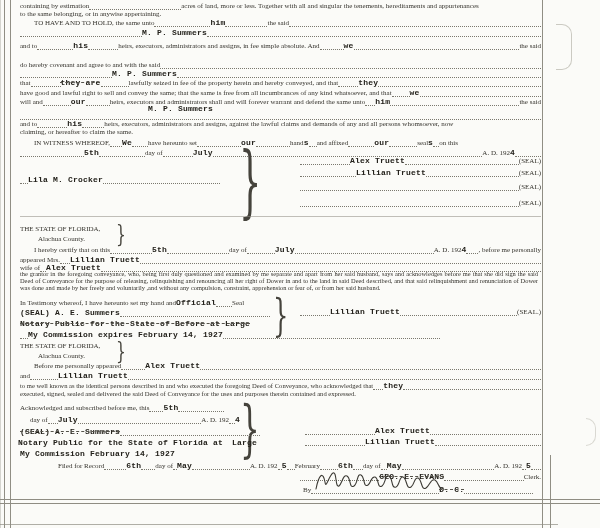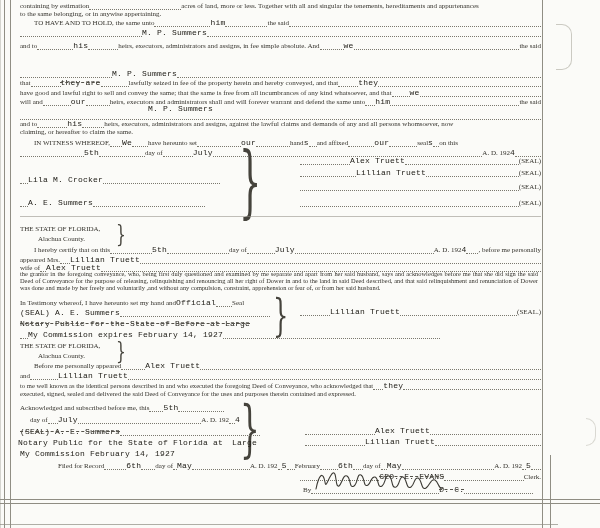--- a/index.html
+++ b/index.html
@@ -1,21 +1,21 @@
 <!DOCTYPE html>
 <html><head>
 <meta charset="utf-8">
 <style>
   html,body{margin:0;padding:0;background:#e8e8e4}
   .page{position:relative;width:600px;height:528px;background:#fbfbf8;overflow:hidden;
         font-family:"Liberation Serif","DejaVu Serif",serif;color:#35332d}
   .content{position:absolute;left:20px;top:0;width:521px;height:524px}
   .ln{position:absolute;left:0;right:0;display:flex;align-items:baseline;white-space:nowrap;height:9px}
   .p{font-size:7px;line-height:8px;flex:0 0 auto}
-  .t{font-family:"Liberation Mono","DejaVu Sans Mono",monospace;font-size:8px;font-weight:400;
+  .t{font-family:"Liberation Mono","DejaVu Sans Mono",monospace;font-size:8px;font-weight:700;
      letter-spacing:.2px;color:#23211b;line-height:8px;flex:0 0 auto}
   .d{border-bottom:1px dotted #7a786e;align-self:flex-end;margin-bottom:1px;flex:0 0 auto}
   .df{border-bottom:1px dotted #7a786e;align-self:flex-end;margin-bottom:1px;flex:1 1 8px;min-width:8px}
   .sp{flex:0 0 auto}
   .struck{text-decoration-line:line-through;text-decoration-style:dashed;
           text-decoration-thickness:1px;text-decoration-color:#55534b}
   .par{position:absolute;left:0;right:3px;font-size:6.4px;line-height:6.9px;text-align:justify;white-space:normal}
   .brace{position:absolute;font-family:"DejaVu Serif",serif;color:#45433c;transform-origin:top left;line-height:1;font-weight:400}
   .vline{position:absolute;width:1px;background:#908e84}
   .hline{position:absolute;height:1px;background:#8f8d83}
@@ -63,20 +63,24 @@
     <div class="ln" style="top:42px">
       <span class="p">and to</span>
       <span class="d" style="width:36px"></span>
       <span class="t">his</span>
       <span class="d" style="width:30px"></span>
       <span class="p">heirs, executors, administrators and assigns, in fee simple absolute.  And</span>
       <span class="d" style="width:24px"></span>
       <span class="t">we</span>
       <span class="df"></span>
       <span class="p">the said</span>
+    </div>
+    <div class="ln" style="top:61px">
+      <span class="p">do hereby covenant and agree to and with the said</span>
+      <span class="df"></span>
     </div>
     <div class="ln" style="top:70px">
       <span class="d" style="width:92px"></span>
       <span class="t">M. P. Summers</span>
       <span class="df"></span>
     </div>
     <div class="ln" style="top:79px">
       <span class="p">that</span>
       <span class="d" style="width:30px"></span>
       <span class="t struck">they are</span>
@@ -173,25 +177,20 @@
     </div>
     <div class="ln" style="top:199px;left:280px">
       <span class="df"></span>
       <span class="p">(SEAL)</span>
     </div>
     <div class="ln" style="top:176px;width:200px">
       <span class="d" style="width:8px"></span>
       <span class="t">Lila M. Crocker</span>
       <span class="df"></span>
     </div>
-    <div class="ln" style="top:199px;width:185px">
-      <span class="d" style="width:8px"></span>
-      <span class="t">A. E. Summers</span>
-      <span class="df"></span>
-    </div>
 
     <div class="hline" style="left:0;right:0;top:216px;opacity:.55"></div>
 
     <div class="ln" style="top:225px">
       <span class="p">THE STATE OF FLORIDA,</span>
     </div>
     <div class="ln" style="top:235px;padding-left:18px">
       <span class="p">Alachua County.</span>
     </div>
     <div class="brace" style="top:222px;left:96px;font-size:24px;transform:scaleX(.65)">}</div>

